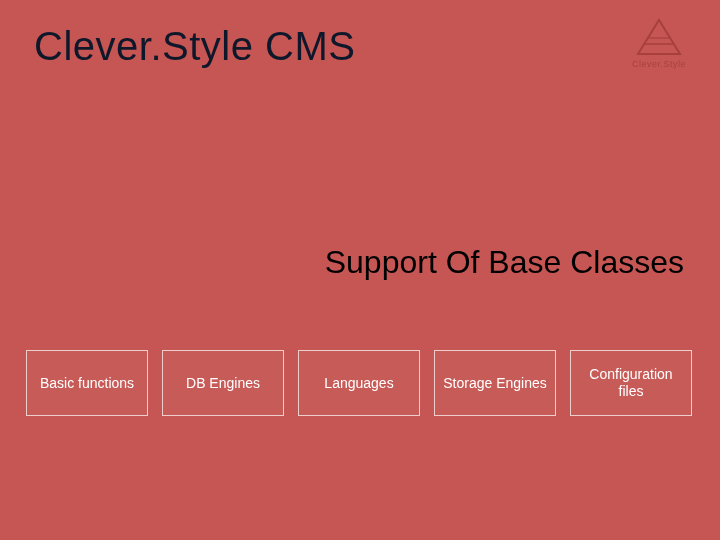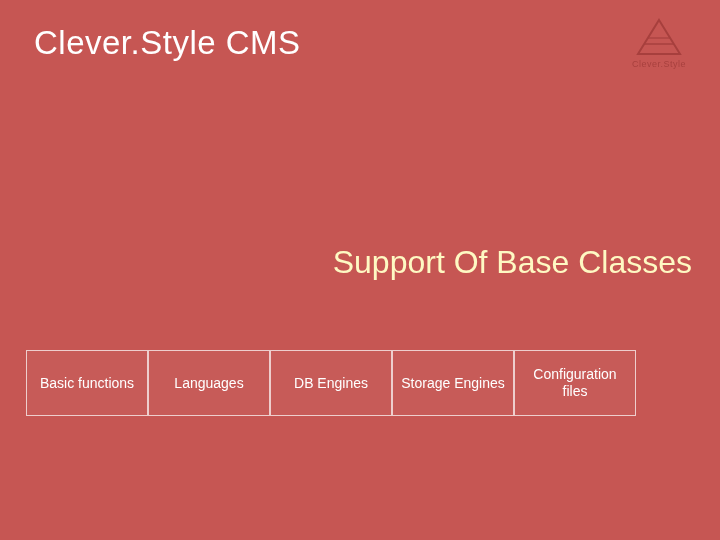--- a/index.html
+++ b/index.html
@@ -15,47 +15,48 @@
   .slide {
     position: relative;
     width: 720px;
     height: 540px;
     box-sizing: border-box;
   }
   .title {
     position: absolute;
     left: 34px;
     top: 24px;
-    font-size: 33px;
+    font-size: 40px;
     font-weight: 300;
     letter-spacing: 0.5px;
-    color: #ffffff;
+    color: #0f172a;
   }
   .subtitle {
     position: absolute;
     left: 35px;
     top: 80px;
     font-size: 18px;
     font-weight: 400;
     color: #fff;
   }
   .section-heading {
     position: absolute;
-    right: 28px;
+    right: 36px;
     top: 244px;
     font-size: 32px;
     font-weight: 300;
-    color: #fef9c3;
+    color: #000000;
     text-align: center;
   }
   .boxes {
     position: absolute;
     left: 26px;
     top: 350px;
     display: flex;
+    gap: 14px;
   }
   .box {
     width: 122px;
     height: 66px;
     border: 1px solid rgba(255,255,255,0.7);
     background: rgba(255,255,255,0.03);
     display: flex;
     align-items: center;
     justify-content: center;
     text-align: center;
@@ -98,19 +99,19 @@
     </svg>
     <div class="logo-text">Clever.Style</div>
   </div>
 
   <div class="title">Clever.Style CMS</div>
 
   <div class="section-heading">Support Of Base Classes</div>
 
   <div class="boxes">
     <div class="box">Basic functions</div>
+    <div class="box">DB Engines</div>
     <div class="box">Languages</div>
-    <div class="box">DB Engines</div>
     <div class="box">Storage Engines</div>
     <div class="box">Configuration files</div>
   </div>
 
 </div>
 
 </body></html>

